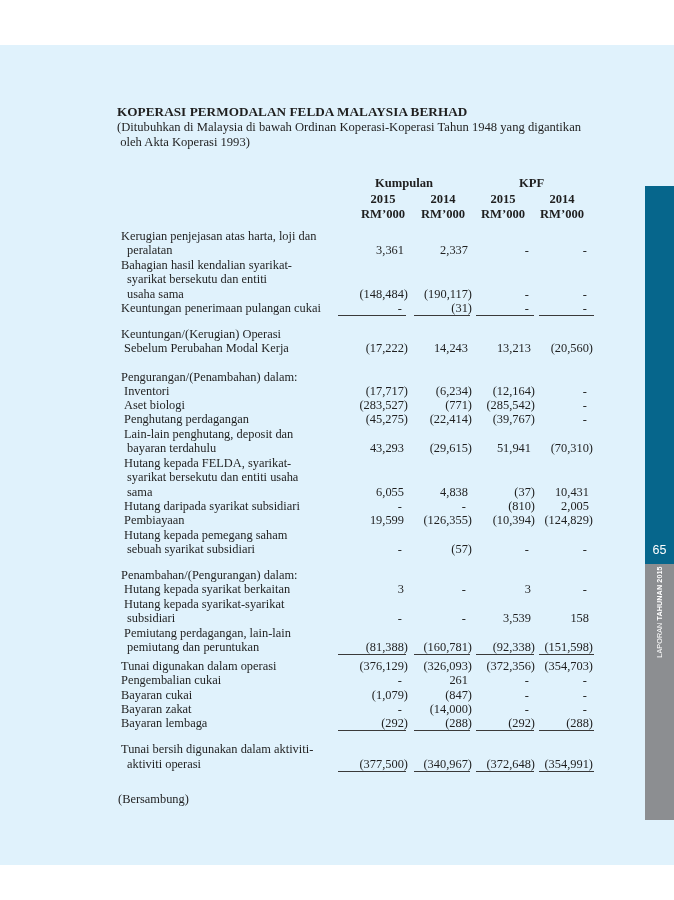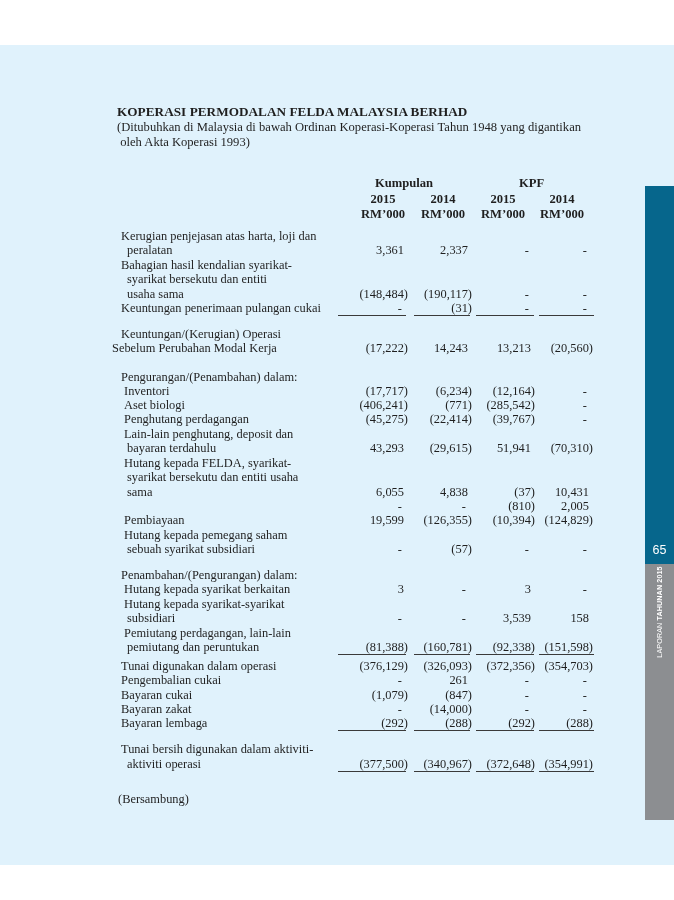--- a/index.html
+++ b/index.html
@@ -169,39 +169,39 @@
       <span class="val" style="right: 87px;">-</span>
     </div>
     <div class="uline" style="left: 338px; width: 68px; top: 315px;"></div>
     <div class="uline" style="left: 414px; width: 56px; top: 315px;"></div>
     <div class="uline" style="left: 476px; width: 58px; top: 315px;"></div>
     <div class="uline" style="left: 539px; width: 55px; top: 315px;"></div>
     <div class="row" style="top: 327px;">
       <span class="label" style="left: 121px;">Keuntungan/(Kerugian) Operasi</span>
     </div>
     <div class="row" style="top: 341px;">
-      <span class="label" style="left: 112px;">Sebelum Perubahan Modal Kerja</span>
+      <span class="label" style="left: 124px;">Sebelum Perubahan Modal Kerja</span>
       <span class="val" style="right: 266px;">(17,222)</span>
       <span class="val" style="right: 206px;">14,243</span>
       <span class="val" style="right: 143px;">13,213</span>
       <span class="val" style="right: 81px;">(20,560)</span>
     </div>
     <div class="row" style="top: 370px;">
       <span class="label" style="left: 121px;">Pengurangan/(Penambahan) dalam:</span>
     </div>
     <div class="row" style="top: 384px;">
       <span class="label" style="left: 124px;">Inventori</span>
       <span class="val" style="right: 266px;">(17,717)</span>
       <span class="val" style="right: 202px;">(6,234)</span>
       <span class="val" style="right: 139px;">(12,164)</span>
       <span class="val" style="right: 87px;">-</span>
     </div>
     <div class="row" style="top: 398px;">
       <span class="label" style="left: 124px;">Aset biologi</span>
-      <span class="val" style="right: 266px;">(406,241)</span>
+      <span class="val" style="right: 266px;">(283,527)</span>
       <span class="val" style="right: 202px;">(771)</span>
       <span class="val" style="right: 139px;">(285,542)</span>
       <span class="val" style="right: 87px;">-</span>
     </div>
     <div class="row" style="top: 412px;">
       <span class="label" style="left: 124px;">Penghutang perdagangan</span>
       <span class="val" style="right: 266px;">(45,275)</span>
       <span class="val" style="right: 202px;">(22,414)</span>
       <span class="val" style="right: 139px;">(39,767)</span>
       <span class="val" style="right: 87px;">-</span>
@@ -223,20 +223,21 @@
       <span class="label" style="left: 127px;">syarikat bersekutu dan entiti usaha</span>
     </div>
     <div class="row" style="top: 485px;">
       <span class="label" style="left: 127px;">sama</span>
       <span class="val" style="right: 270px;">6,055</span>
       <span class="val" style="right: 206px;">4,838</span>
       <span class="val" style="right: 139px;">(37)</span>
       <span class="val" style="right: 85px;">10,431</span>
     </div>
     <div class="row" style="top: 499px;">
+      <span class="label" style="left: 124px;">Hutang daripada syarikat subsidiari</span>
       <span class="val" style="right: 272px;">-</span>
       <span class="val" style="right: 208px;">-</span>
       <span class="val" style="right: 139px;">(810)</span>
       <span class="val" style="right: 85px;">2,005</span>
     </div>
     <div class="row" style="top: 513px;">
       <span class="label" style="left: 124px;">Pembiayaan</span>
       <span class="val" style="right: 270px;">19,599</span>
       <span class="val" style="right: 202px;">(126,355)</span>
       <span class="val" style="right: 139px;">(10,394)</span>

